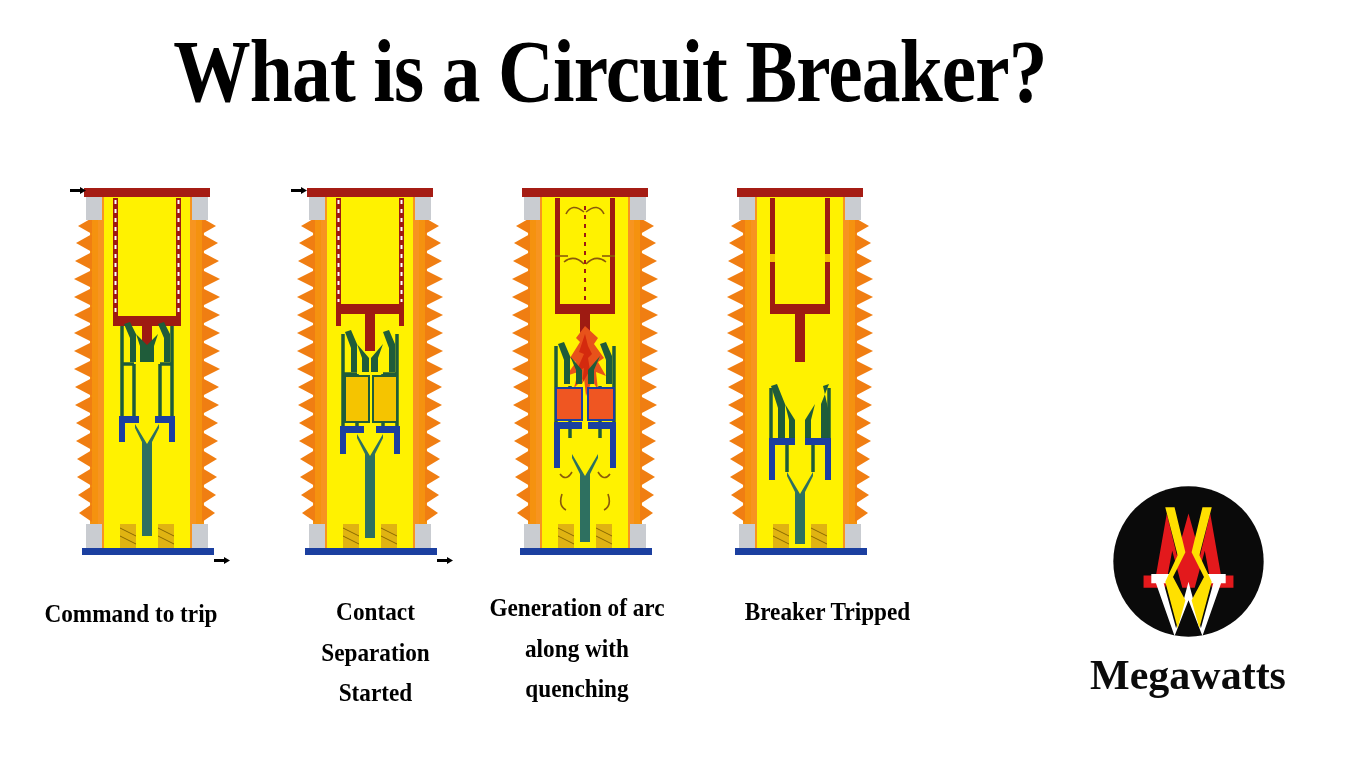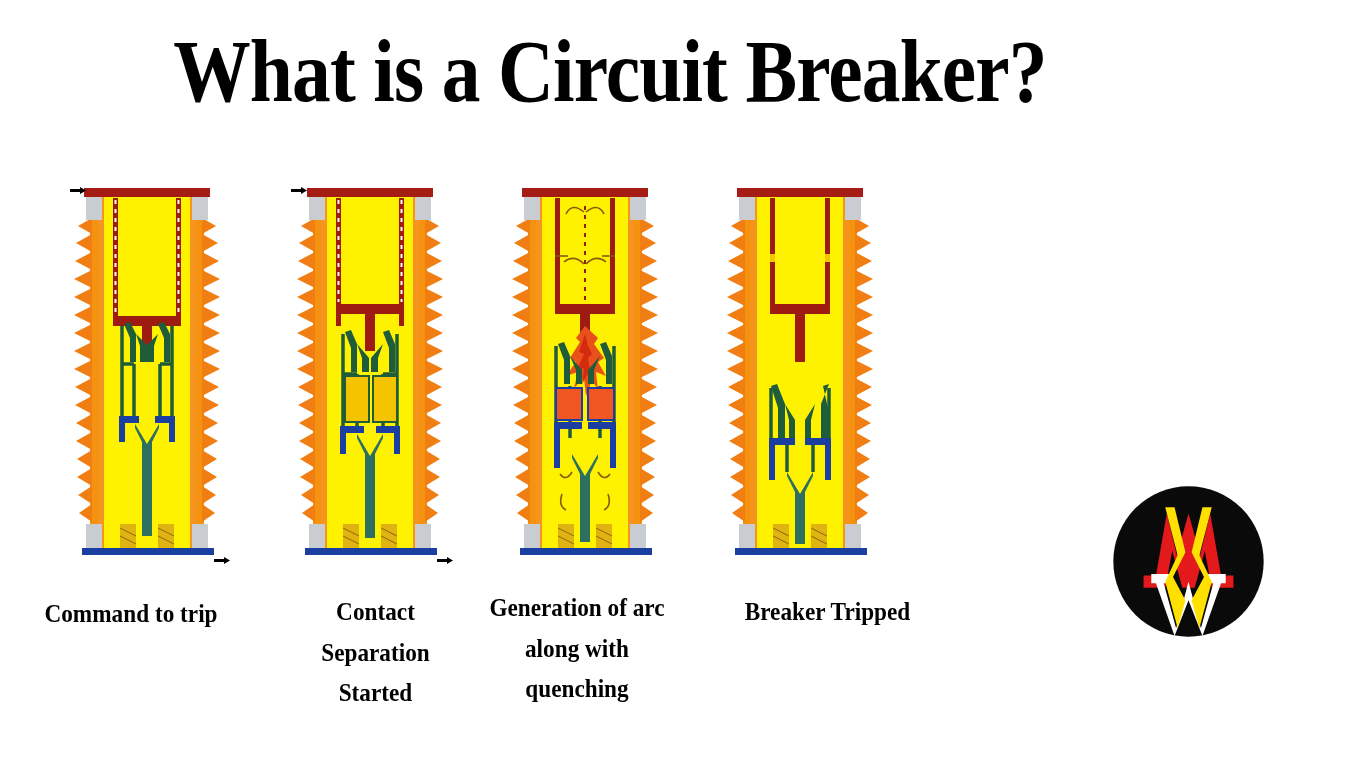--- a/index.html
+++ b/index.html
@@ -531,13 +531,14 @@
       <path d="M42 134 L42 118 L58 118 L72 38 L85 92 L100 38 L115 92 L128 38 L142 118 L158 118
                L158 134 L130 134 L121 86 L108 134 L92 134 L79 86 L70 134 Z" fill="#E3191C"></path>
 
       <path d="M52 116 L76 116 L76 128 L68 128 L84 186 L100 126 L116 186 L132 128 L124 128
                L124 116 L148 116 L148 128 L142 128 L118 196 L100 150 L82 196 L58 128 L52 128 Z" fill="#ffffff"></path>
 
       <path d="M70 30 L86 92 L70 126 L86 186 L96 150 L80 120 L96 88 L82 30 Z" fill="#FFE000"></path>
       <path d="M118 30 L104 88 L120 120 L104 150 L114 186 L130 126 L114 92 L130 30 Z" fill="#FFE000"></path>
     </svg>
   </div>
+  <div id="logo-text">Megawatts</div>
 </div>
 
 </body></html>

